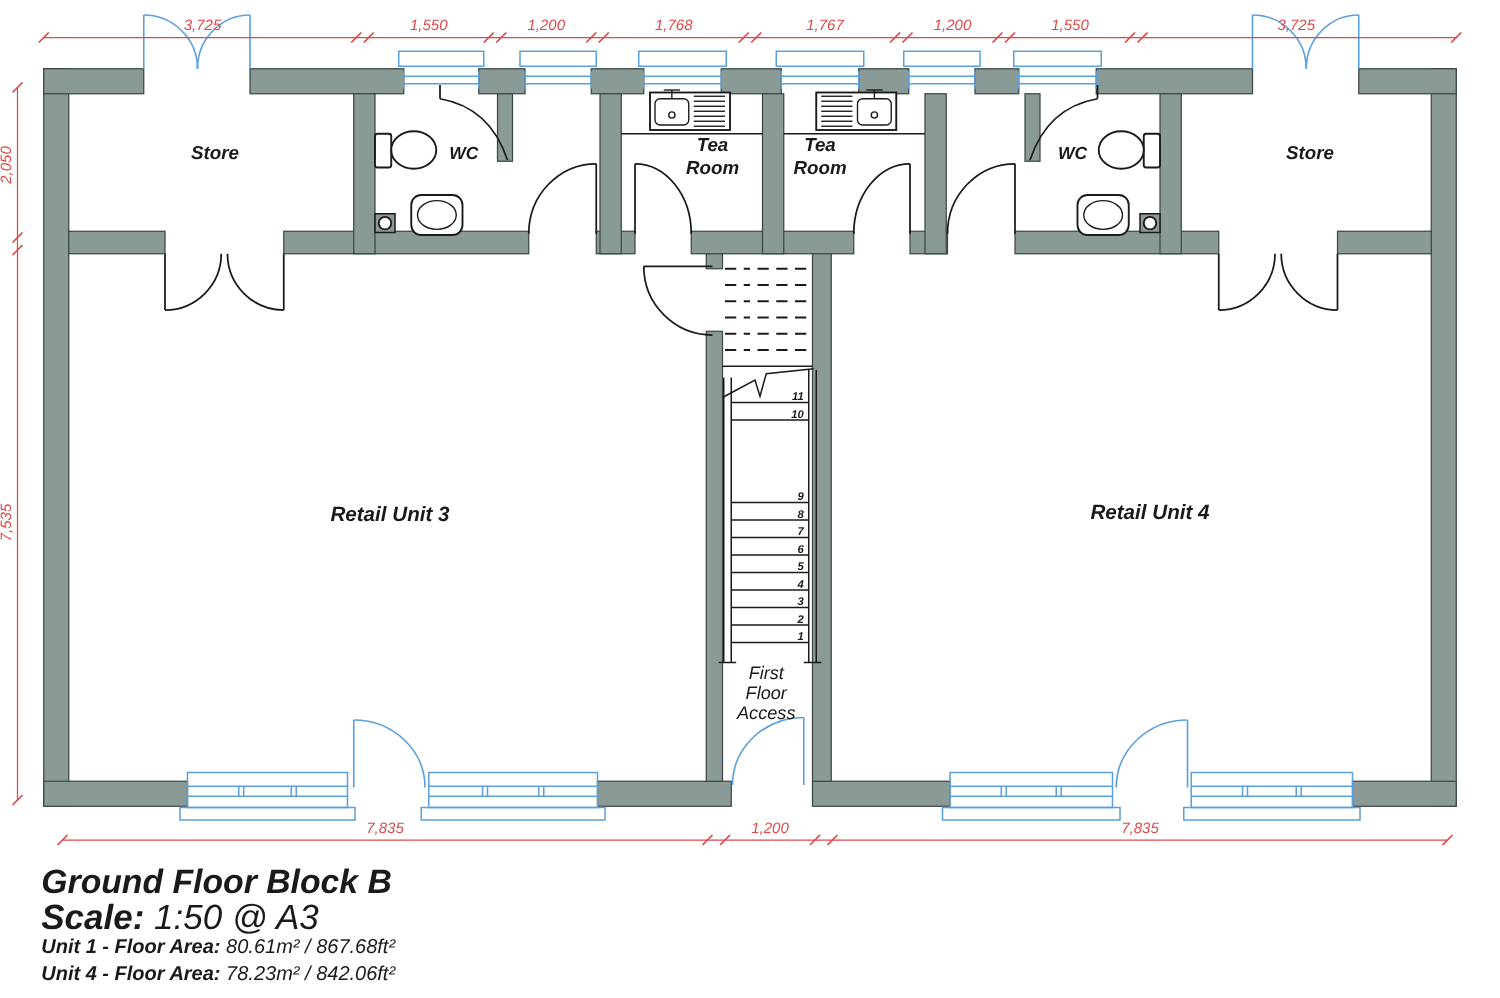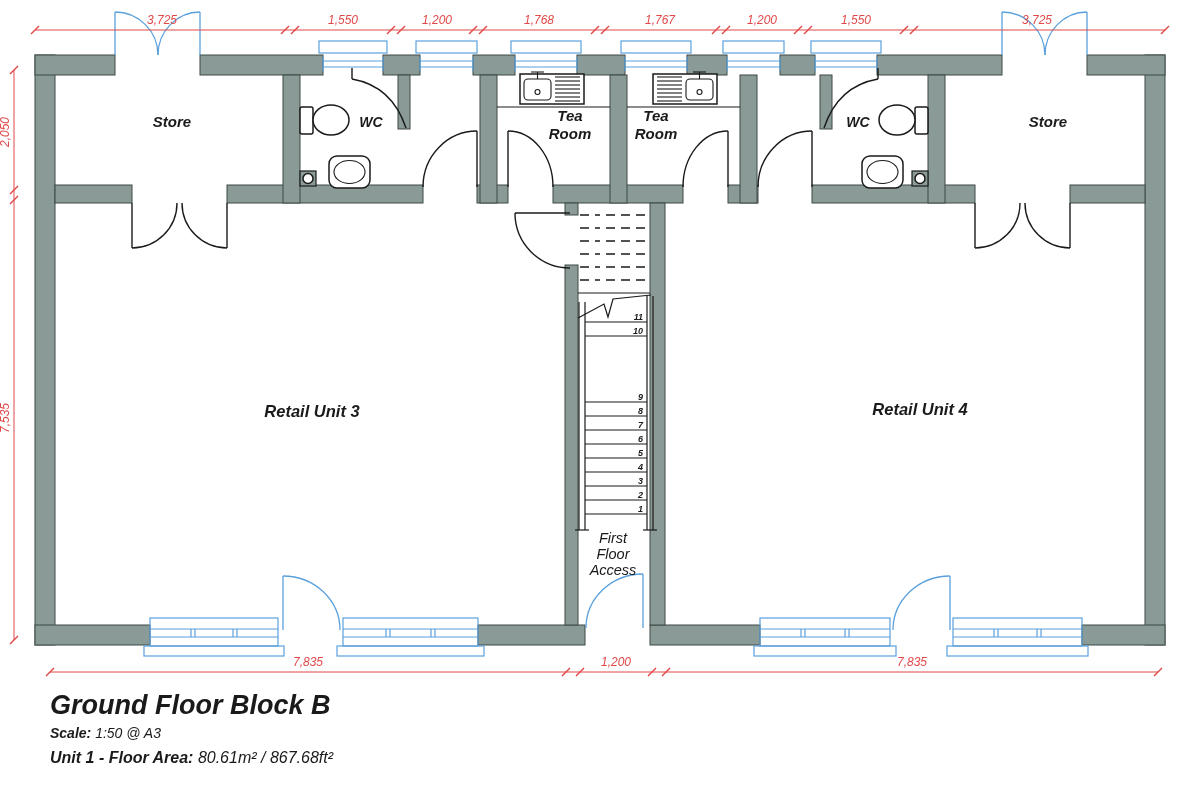--- a/index.html
+++ b/index.html
@@ -24,23 +24,23 @@
   .stair-dash{stroke:var(--color-line);stroke-width:1.6;fill:none;stroke-dasharray:9 6;}
   .diml{stroke:var(--color-dimension);stroke-width:1;fill:none;}
   .dimt{stroke:var(--color-dimension);stroke-width:1.4;fill:none;}
   text{fill:var(--color-line);}
   .room-label{font:italic bold 15px "Liberation Sans",sans-serif;text-anchor:middle;}
   .room-label-lg{font:italic bold 16.5px "Liberation Sans",sans-serif;text-anchor:middle;}
   .wc-label{font:italic bold 14px "Liberation Sans",sans-serif;text-anchor:middle;}
   .stair-num{font:italic bold 9px "Liberation Sans",sans-serif;text-anchor:end;}
   .stair-text{font:italic 14.5px "Liberation Sans",sans-serif;text-anchor:middle;}
   .dim-text{font:italic 12px "Liberation Sans",sans-serif;fill:var(--color-dimension);text-anchor:middle;}
-  .title-block{position:absolute;left:50px;top:690px;color:var(--color-line);}
+  .title-block{position:absolute;left:33px;top:690px;color:var(--color-line);}
   .tb-title{font-style:italic;font-weight:bold;font-size:27px;line-height:30px;}
-  .tb-scale{font-size:14px;line-height:27px;font-style:italic;}
+  .tb-scale{font-size:28px;line-height:27px;font-style:italic;}
   .tb-scale .lbl{font-weight:bold;}
   .tb-unit{font-size:16px;line-height:22px;font-style:italic;}
   .tb-unit .lbl{font-weight:bold;}
 </style>
 </head>
 <body>
 
 <div class="page">
 
 <svg width="1200" height="690" viewBox="0 0 1200 690">
@@ -443,15 +443,19 @@
   <div class="title-block">
     <div class="tb-title">Ground Floor Block B</div>
     <div class="tb-scale">
       <span class="lbl">Scale:</span>
       <span>1:50 @ A3</span>
     </div>
     <div class="tb-unit">
       <span class="lbl">Unit 1 - Floor Area:</span>
       <span>80.61m² / 867.68ft²</span>
     </div>
+    <div class="tb-unit">
+      <span class="lbl">Unit 4 - Floor Area:</span>
+      <span>78.23m² / 842.06ft²</span>
+    </div>
   </div>
 
 </div>
 
 </body></html>

